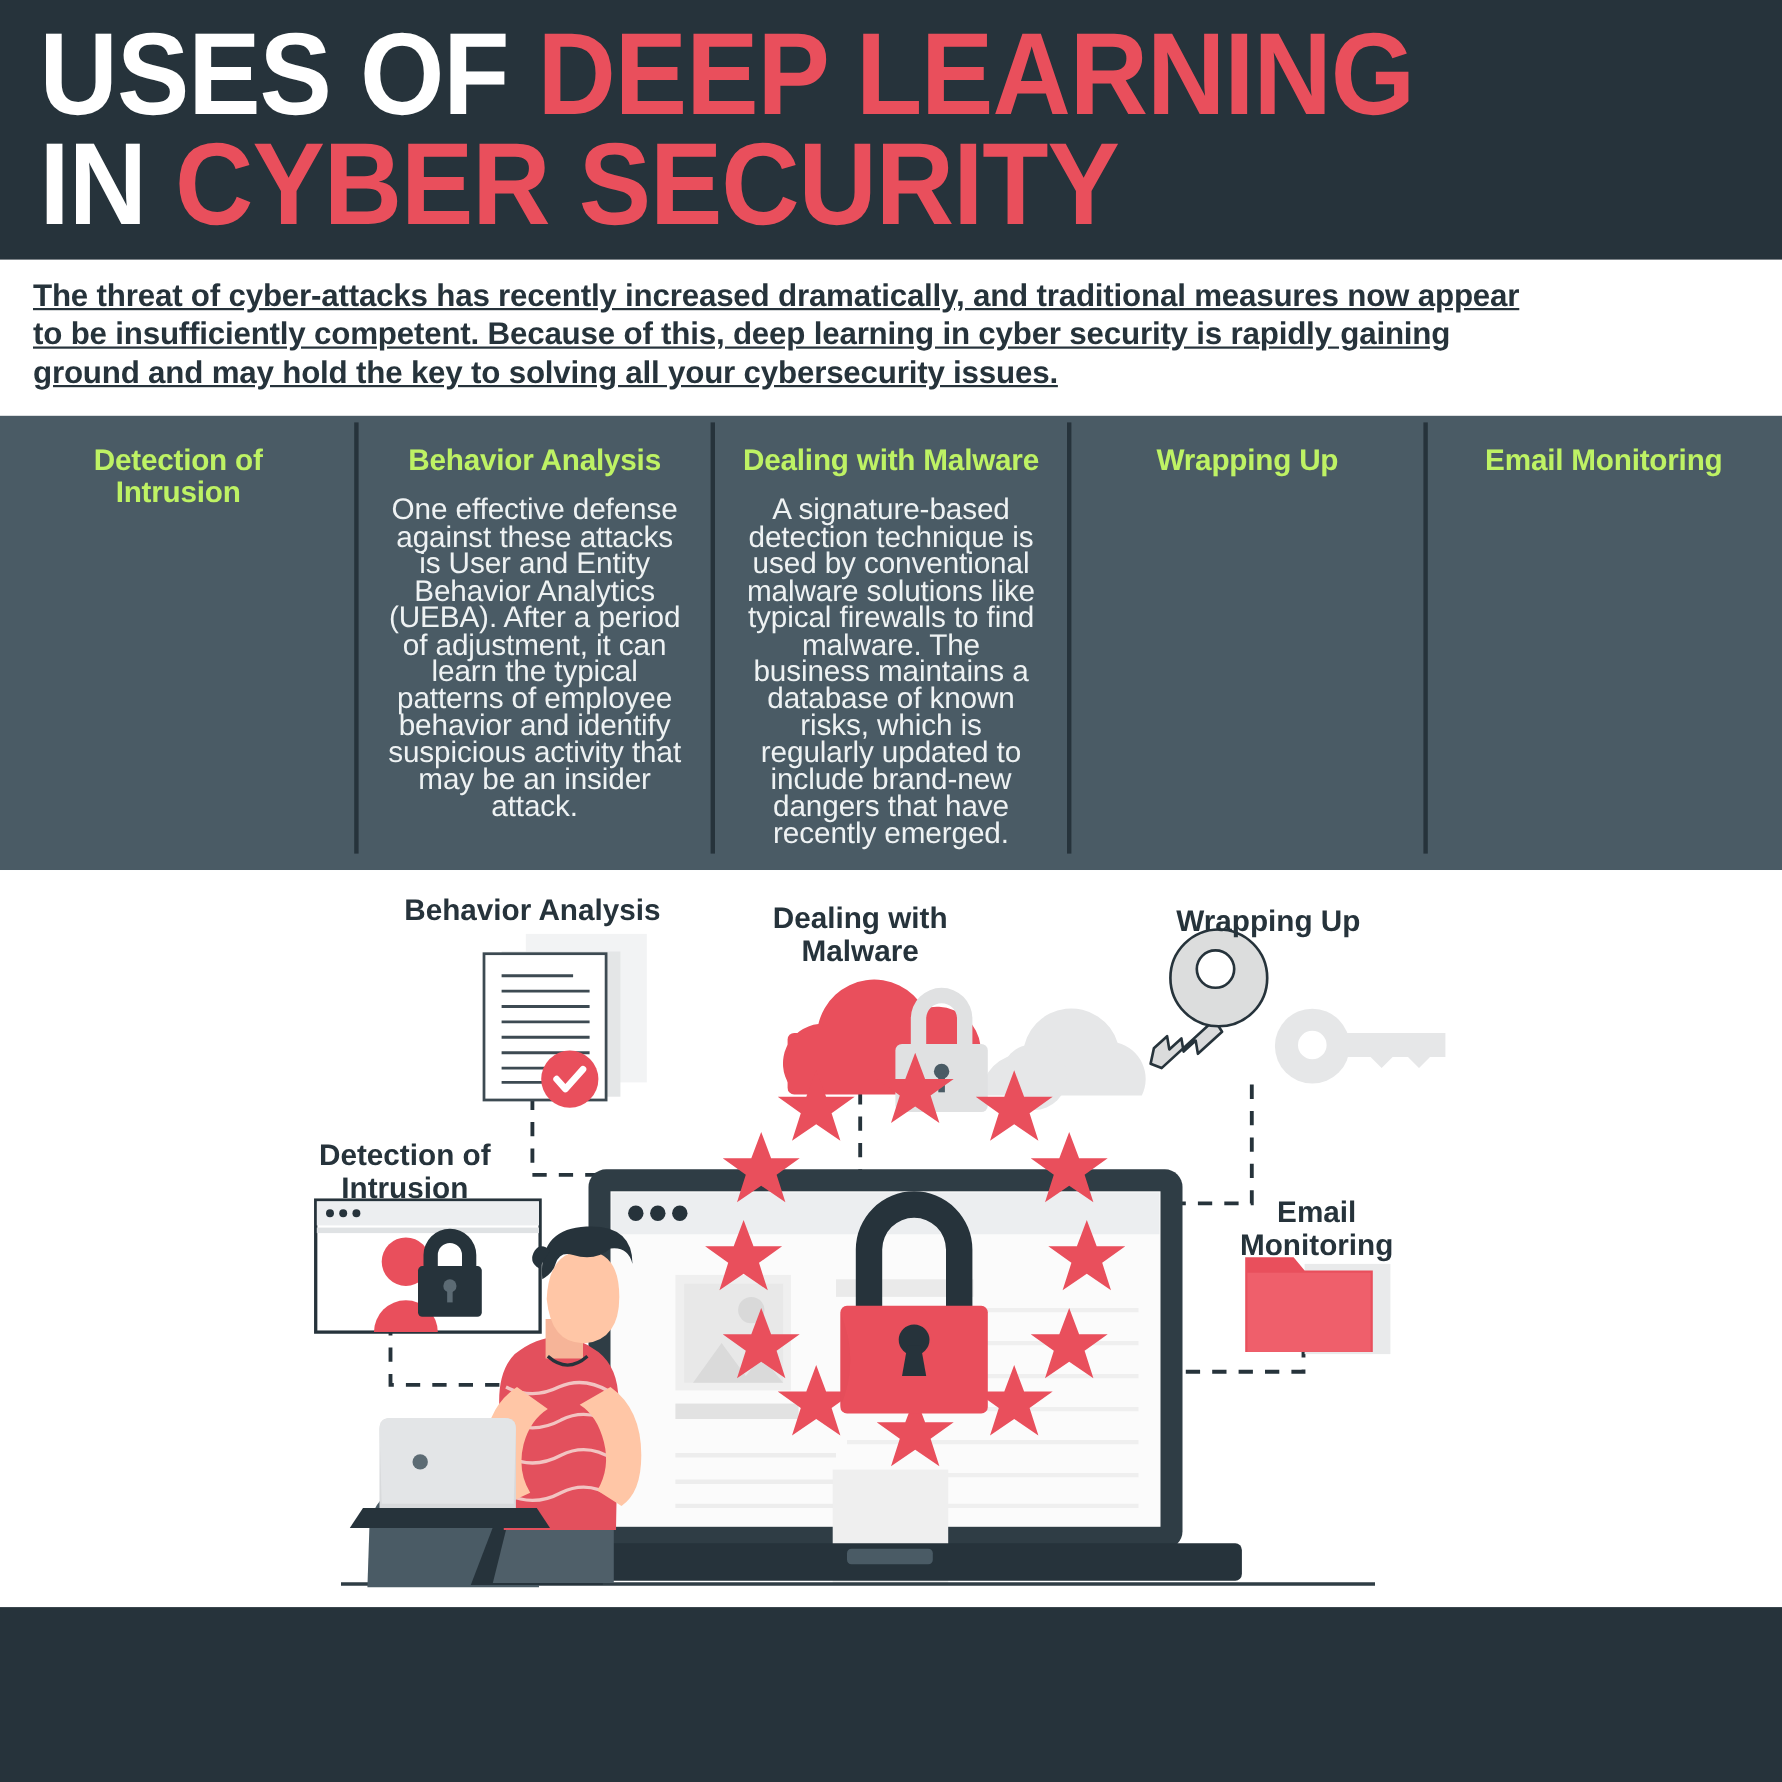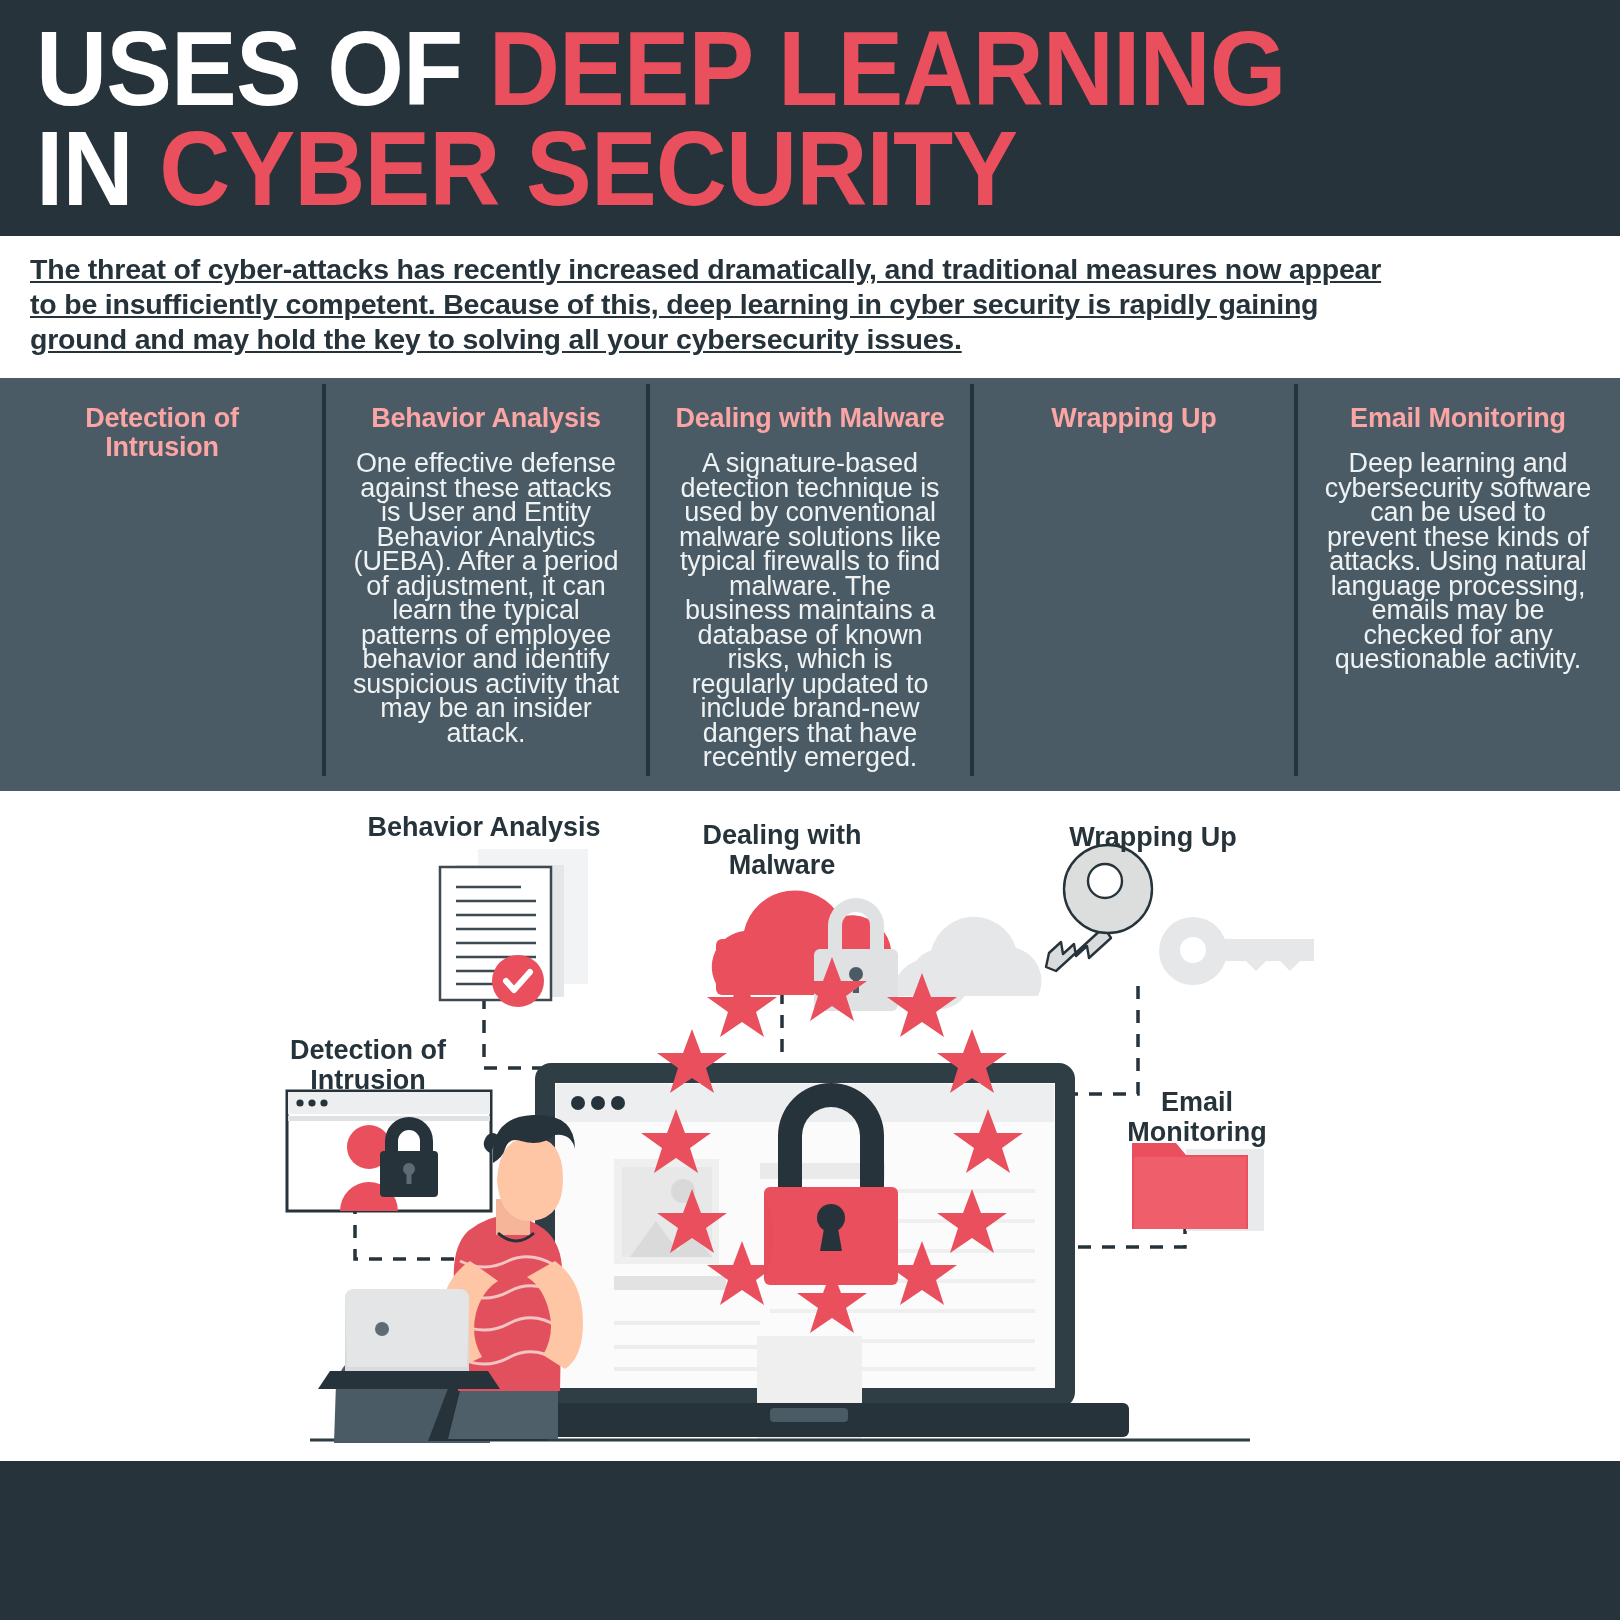--- a/index.html
+++ b/index.html
@@ -54,21 +54,21 @@
     box-sizing:border-box;
     padding:26px 26px 0 26px;
     text-align:center;
   }
   .col + .col::before{
     content:"";
     position:absolute;left:-2px;top:6px;width:4px;height:392px;
     background:#26333b;
   }
   .col-title{
-    color:#fca5a5;font-weight:bold;font-size:27px;line-height:29px;
+    color:#bef264;font-weight:bold;font-size:27px;line-height:29px;
     margin-bottom:18px;letter-spacing:-0.2px;
   }
   .col-body{
     color:#eef2f3;font-size:27px;line-height:24.5px;font-weight:400;
     letter-spacing:-0.1px;
   }
 
   
   .illu{
     position:absolute;left:0;top:791px;width:1620px;height:670px;
@@ -124,21 +124,20 @@
       </div>
       <div class="col">
         <div class="col-title">Dealing with Malware</div>
         <div class="col-body">A signature-based detection technique is used by conventional malware solutions like typical firewalls to find malware. The business maintains a database of known risks, which is regularly updated to include brand-new dangers that have recently emerged.</div>
       </div>
       <div class="col">
         <div class="col-title">Wrapping Up</div>
       </div>
       <div class="col">
         <div class="col-title">Email Monitoring</div>
-        <div class="col-body">Deep learning and cybersecurity software can be used to prevent these kinds of attacks. Using natural language processing, emails may be checked for any questionable activity.</div>
       </div>
     </div>
   </div>
 
   <div class="illu">
     <svg width="1620" height="670" viewBox="0 0 1620 670">
 
       <g stroke="#26333b" stroke-width="3.5" fill="none" stroke-dasharray="13 11">
         <path d="M484 205 L484 277 L742 277"></path>
         <path d="M782 200 L782 277"></path>

